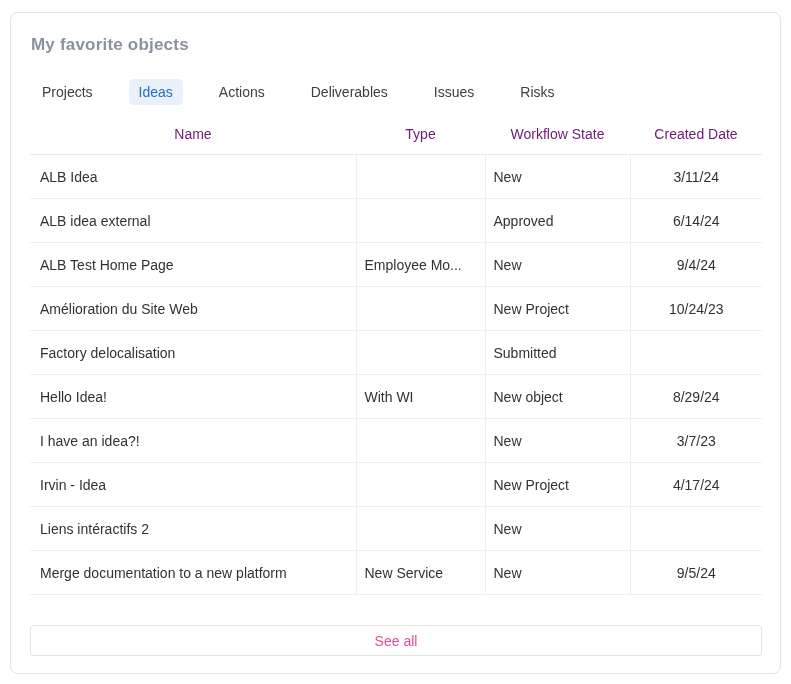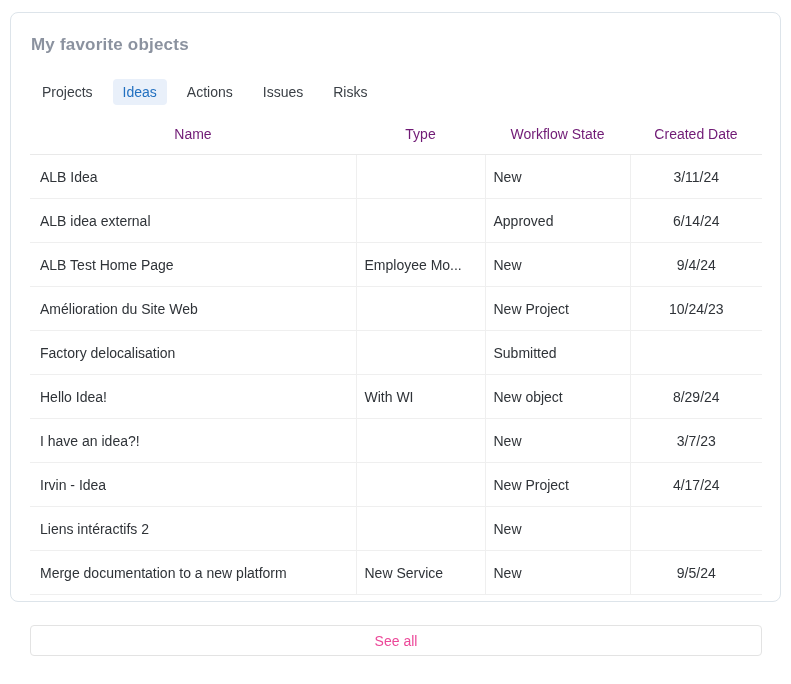--- a/index.html
+++ b/index.html
@@ -9,36 +9,36 @@
     width: 791px;
     height: 684px;
     background: #ffffff;
     font-family: "Liberation Sans", sans-serif;
   }
   .card {
     position: absolute;
     left: 10px;
     top: 12px;
     width: 771px;
-    height: 590px;
+    height: 662px;
     background: #ffffff;
     border: 1px solid #dde4ea;
     border-radius: 8px;
     padding: 22px 19px 0 19px;
   }
   .card-title {
     font-size: 17px;
     color: #8b929f;
     letter-spacing: 0.2px;
     margin: 0 0 0 1px;
   }
   .tabs {
     display: flex;
     align-items: center;
-    gap: 10px;
+    gap: 26px;
     margin-top: 24px;
     margin-left: 2px;
   }
   .tab {
     padding: 5px 10px;
     font-size: 14px;
     color: #3b4046;
     border-radius: 4px;
     cursor: pointer;
     white-space: nowrap;
@@ -100,20 +100,21 @@
 <body>
 
 <div class="card">
 
   <h2 class="card-title">My favorite objects</h2>
 
   <div class="tabs">
     <span class="tab">Projects</span>
     <span class="tab active">Ideas</span>
     <span class="tab">Actions</span>
+    <span class="tab">Deliverables</span>
     <span class="tab">Issues</span>
     <span class="tab">Risks</span>
   </div>
 
   <table class="fav-table">
     <colgroup>
       <col class="c-name">
         <col class="c-type">
         <col class="c-state">
         <col class="c-date">

